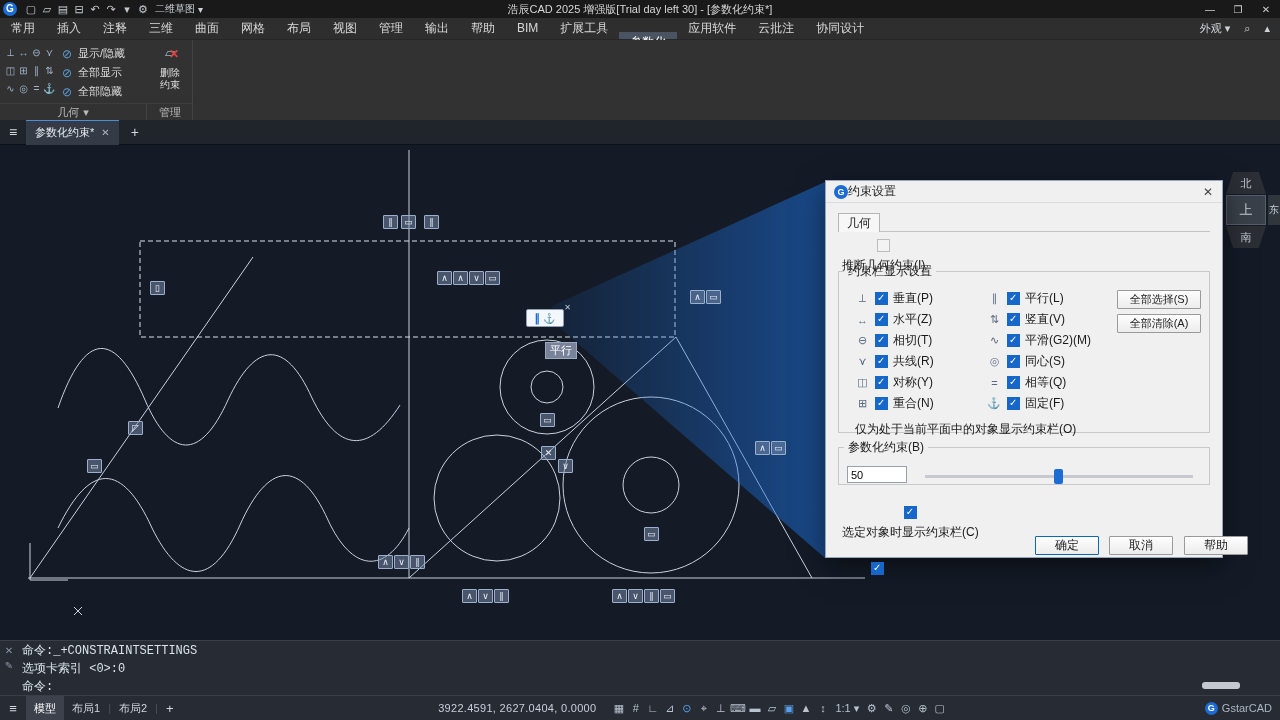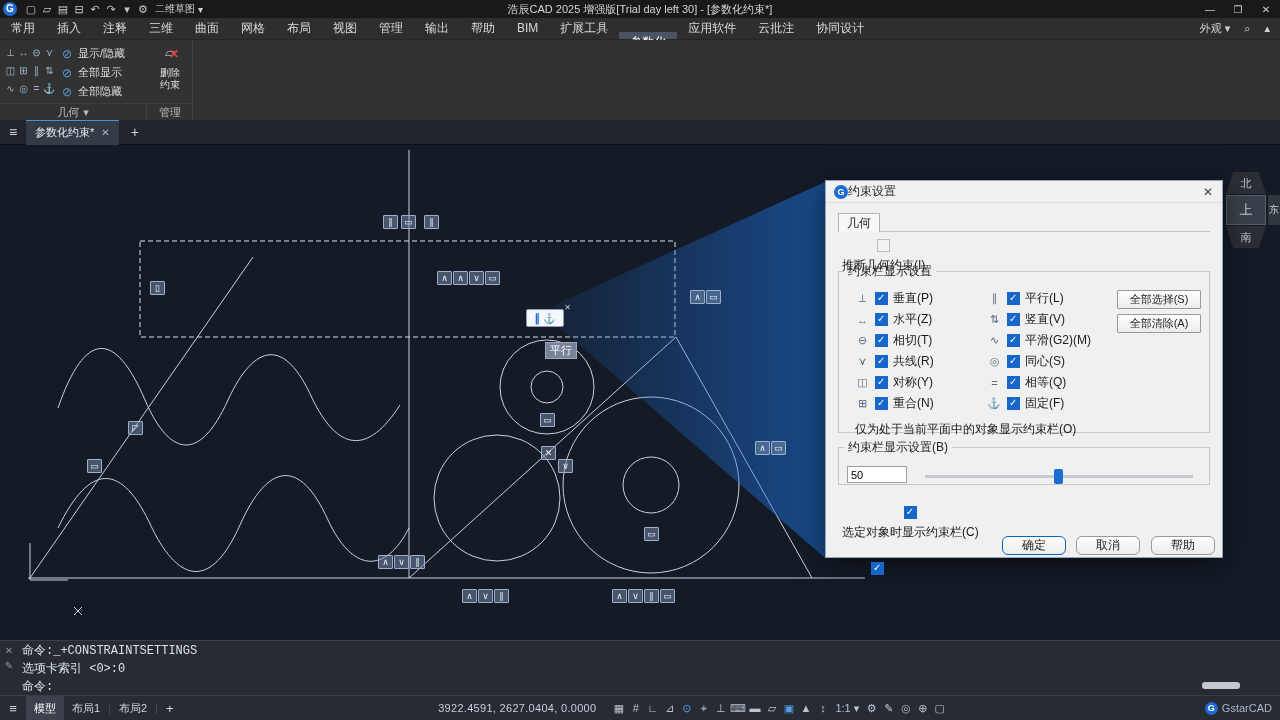--- a/index.html
+++ b/index.html
@@ -124,22 +124,22 @@
   #chk-plane { position:absolute; left:16px; top:141px; }
   #trans-input { position:absolute; left:8px; top:10px; width:60px; height:17px;
     border:1px solid #9aa0a8; font-size:11px; padding:0 3px;
     font-family:"Liberation Sans", sans-serif; background:#fff; }
   #slider { position:absolute; left:86px; right:16px; top:19px; height:3px; background:#c6cad0; }
   #slider-thumb { position:absolute; left:calc(50% - 5px); top:-6px; width:9px; height:15px;
     background:#1c6cd3; border-radius:2px; }
   #chk-apply { position:absolute; left:16px; top:306px; }
   #chk-selshow { position:absolute; left:16px; top:325px; }
   .dbtn { position:absolute; top:355px; width:64px; height:19px;
-    background:linear-gradient(#fefefe,#ececec); border:1px solid #9a9a9a; border-radius:6px;
-    font-size:12px; text-align:center; line-height:17px; }
+    background:linear-gradient(#fefefe,#ececec); border:1px solid #9a9a9a; border-radius:1px;
+    font-size:12px; text-align:center; line-height:17px;margin-left:33px; }
   #btn-ok { left:176px; border-color:#0a66c2; }
   #btn-cancel { left:250px; } #btn-help { left:325px; }
 
   
   #cmdline { position:absolute; left:0; top:640px; width:1280px; height:55px; background:#262b34;
     border-top:1px solid #3a4048; }
   #cmd-gutter { position:absolute; left:0; top:0; width:18px; height:55px; color:#8a94a3;
     font-size:10px; text-align:center; }
   #cmd-gutter span { display:block; margin-top:4px; }
   #cmdlines { position:absolute; left:22px; top:1px; right:60px; }
@@ -438,21 +438,21 @@
         </div>
       <div id="btn-selall" class="gridbtn">全部选择(S)</div>
       <div id="btn-clrall" class="gridbtn">全部清除(A)</div>
       <div id="chk-plane-row" class="chk" style="position:absolute;left:16px;top:141px;">
         <span id="chk-plane" class="cbox checked"></span>
         <span class="clbl">仅为处于当前平面中的对象显示约束栏(O)</span>
       </div>
     </fieldset>
 
     <fieldset id="fs2">
-      <legend>约束栏显示设置(B)</legend>
+      <legend>参数化约束(B)</legend>
       <input id="trans-input" value="50" style="">
       <div id="slider">
         <div id="slider-thumb"></div>
       </div>
     </fieldset>
 
     <div id="chk-selshow" class="chk">
       <span class="cbox checked" id="chk-selshow-box"></span>
       <span class="clbl">选定对象时显示约束栏(C)</span>
     </div>

